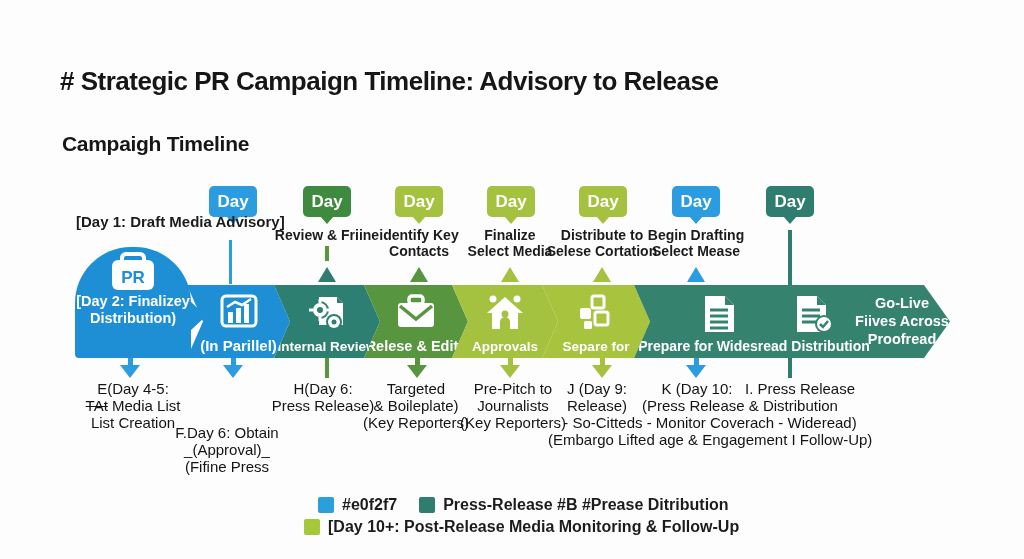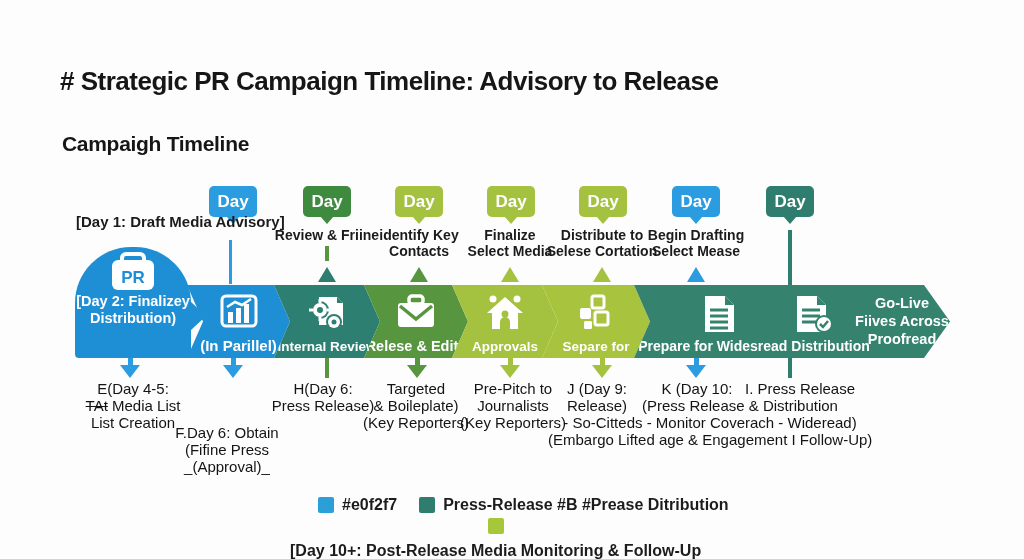--- a/index.html
+++ b/index.html
@@ -259,22 +259,22 @@
   </div>
 <div class="abs vline" style="--c:#2e7d6e;left:788px;top:358px;width:4px;height:20px;"></div>
 
 <div class="abs ann" style="left:63px;top:380px;width:140px;">
   <div>E(Day 4-5:</div>
   <div><span class="strike">TAt</span><span> Media List</span></div>
   <div>List Creation</div>
 </div>
 <div class="abs ann" style="left:157px;top:380px;width:140px;margin-top:44px;">
   <div>F.Day 6: Obtain</div>
+  <div>_(Approval)_</div>
   <div>(Fifine Press</div>
-  <div>_(Approval)_</div>
 </div>
 <div class="abs ann" style="left:253px;top:380px;width:140px;">
   <div>H(Day 6:</div>
   <div>Press Release)</div>
 </div>
 <div class="abs ann" style="left:346px;top:380px;width:140px;">
   <div>Targeted</div>
   <div>&amp; Boileplate)</div>
   <div>(Key Reporters)</div>
 </div>
@@ -302,16 +302,16 @@
 <div class="abs ann" style="left:548px;top:431px;width:320px;">
   <div>(Embargo Lifted age &amp; Engagement I Follow-Up)</div>
 </div>
 
 <div class="abs lg-row" style="left:318px;top:496px;">
   <span class="lg-sw" style="--c:#2b9fd8;"></span>
   <span class="lg-lbl">#e0f2f7</span>
   <span class="lg-sw" style="--c:#2e7d6e;margin-left:14px;"></span>
   <span class="lg-lbl">Press-Release #B #Prease Ditribution</span>
 </div>
-<div class="abs lg-row" style="left:290px;top:518px;flex-direction:column;">
+<div class="abs lg-row" style="left:304px;top:518px;">
   <span class="lg-sw" style="--c:#a5c73a;"></span>
   <span class="lg-lbl">[Day 10+: Post-Release Media Monitoring &amp; Follow-Up</span>
 </div>
 
 </body></html>

